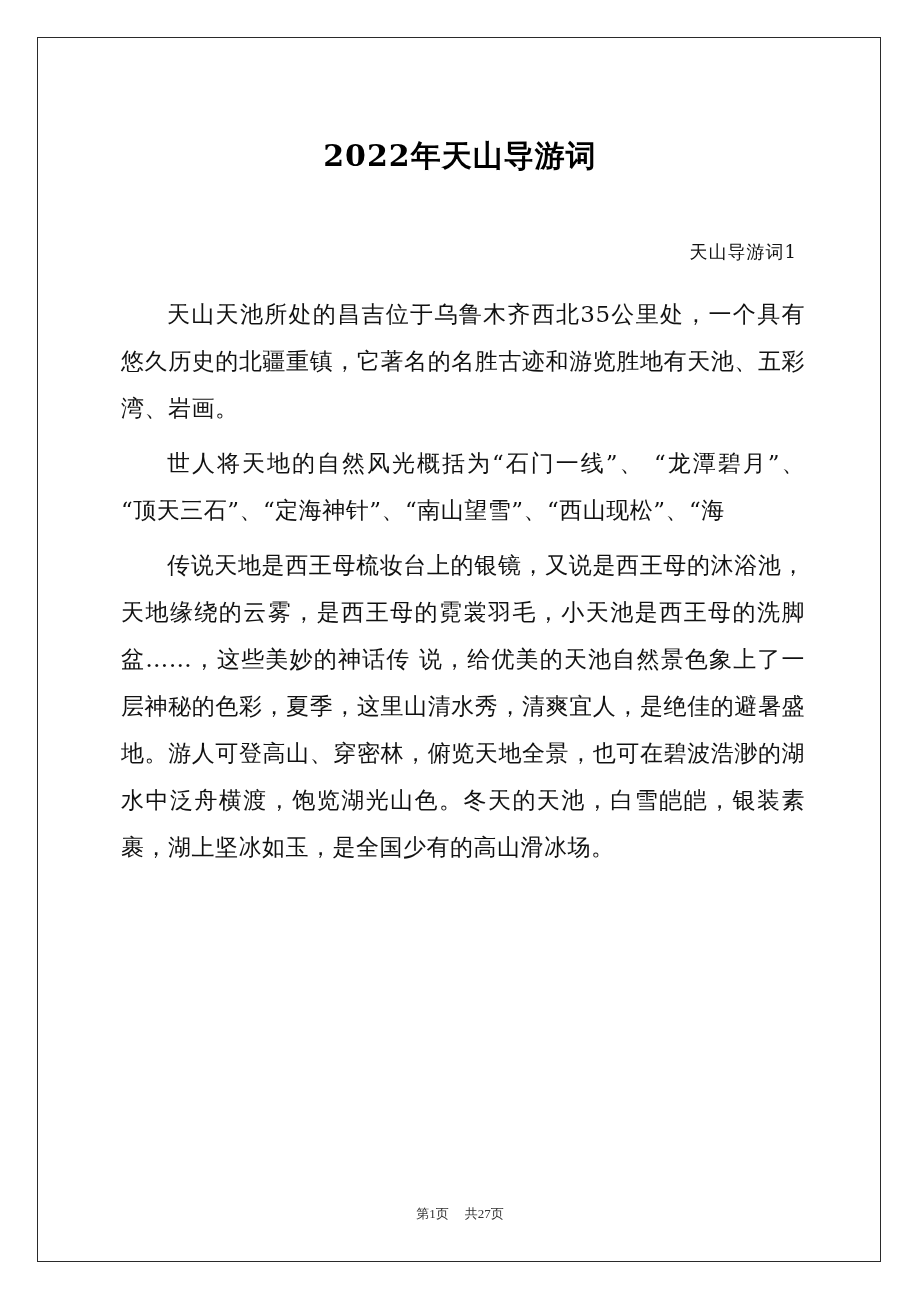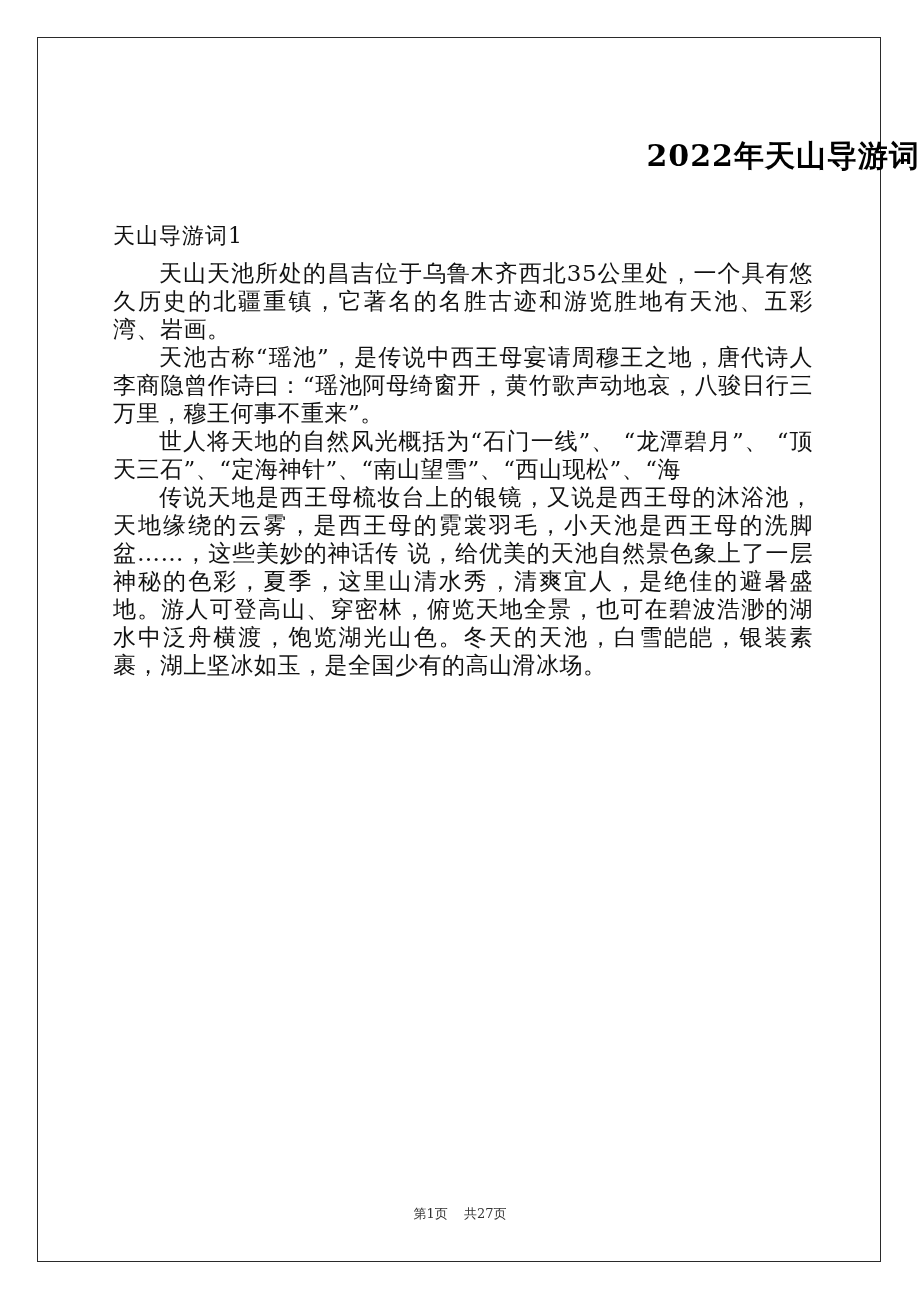--- a/index.html
+++ b/index.html
@@ -1,40 +1,39 @@
 <!DOCTYPE html>
 <html><head>
 <meta charset="utf-8">
 <style>
   html, body { margin: 0; padding: 0; background: #ffffff; }
   body { width: 920px; height: 1302px; position: relative; overflow: hidden;
          font-family: "DejaVu Serif", "Liberation Serif", serif; color: #111; }
   .page-border { position: absolute; left: 37px; top: 37px; width: 844px; height: 1225px;
                  border: 1.5px solid #2a2a2a; box-sizing: border-box; }
-  .title { position: absolute; left: 0; width: 920px; top: 112px; text-align: right;
+  .title { position: absolute; left: 0; width: 920px; top: 112px; text-align: center;
            font-size: 30px; line-height: 48px; color: #000; letter-spacing: 1px; }
   .body { position: absolute; left: 113px; top: 212px; width: 700px; }
-  .subheading { font-size: 22px; line-height: 47px; height: 47px; margin: 0; letter-spacing: 1px; }
-  .para { font-size: 23px; line-height: 28px; margin: 0; text-indent: 46px;
+  .subheading { font-size: 18px; line-height: 47px; height: 47px; margin: 16px; letter-spacing: 1px; text-align: right; }
+  .para { font-size: 23px; line-height: 47px; margin: 8px; text-indent: 46px;
           text-align: justify; text-justify: inter-character; letter-spacing: 0.5px; }
   .footer { position: absolute; left: 0; width: 920px; top: 1205px; text-align: center;
             font-size: 13px; color: #333; }
-  .footer span { margin: 0 6px; }
+  .footer span { margin: 0 6px; font-family: Liberation Serif, serif; }
 </style>
 </head>
 <body>
 
 <div class="page-border"></div>
 
 <h1 class="title">2022年天山导游词</h1>
 
 <div class="body">
   <p class="subheading">天山导游词1</p>
   <p class="para">天山天池所处的昌吉位于乌鲁木齐西北35公里处，一个具有悠久历史的北疆重镇，它著名的名胜古迹和游览胜地有天池、五彩湾、岩画。</p>
-  <p class="para">天池古称“瑶池”，是传说中西王母宴请周穆王之地，唐代诗人李商隐曾作诗曰：“瑶池阿母绮窗开，黄竹歌声动地哀，八骏日行三万里，穆王何事不重来”。</p>
   <p class="para">世人将天地的自然风光概括为“石门一线”、 “龙潭碧月”、 “顶天三石”、“定海神针”、“南山望雪”、“西山现松”、“海</p>
   <p class="para">传说天地是西王母梳妆台上的银镜，又说是西王母的沐浴池，天地缘绕的云雾，是西王母的霓裳羽毛，小天池是西王母的洗脚盆……，这些美妙的神话传 说，给优美的天池自然景色象上了一层神秘的色彩，夏季，这里山清水秀，清爽宜人，是绝佳的避暑盛地。游人可登高山、穿密林，俯览天地全景，也可在碧波浩渺的湖水中泛舟横渡，饱览湖光山色。冬天的天池，白雪皑皑，银装素裹，湖上坚冰如玉，是全国少有的高山滑冰场。</p>
 </div>
 
 <div class="footer">
   <span>第1页</span>
   <span>共27页</span>
 </div>
 
 </body></html>

